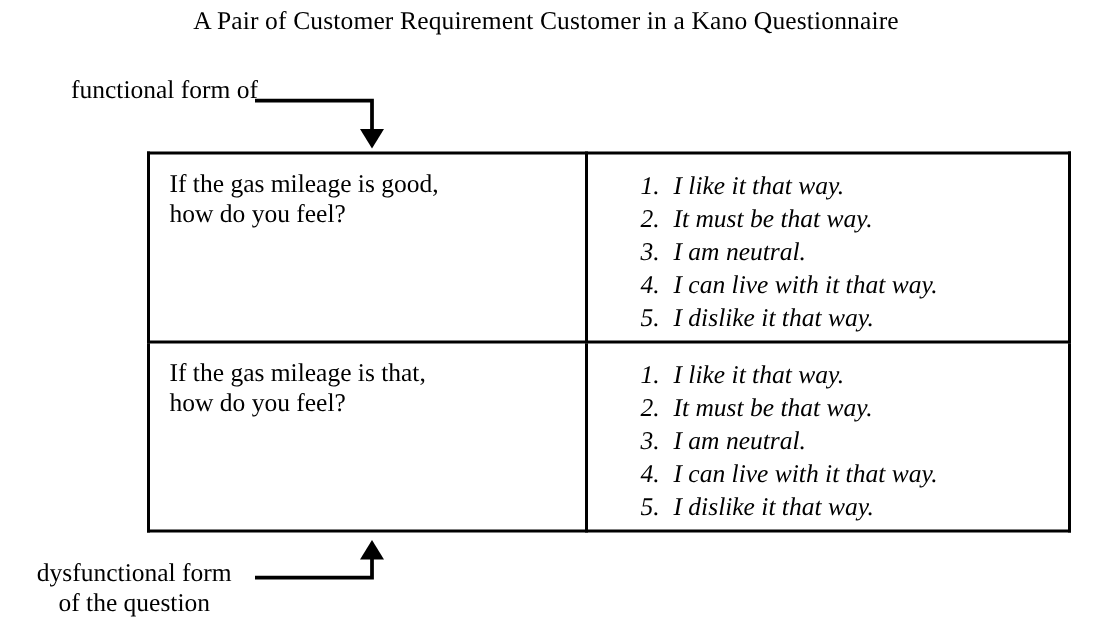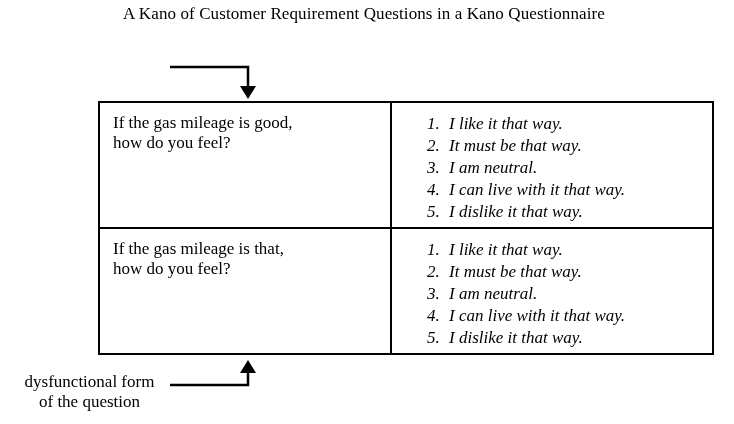--- a/index.html
+++ b/index.html
@@ -115,23 +115,24 @@
   .opt-num {
     display: inline-block;
     width: 22px;
   }
 </style>
 </head>
 <body>
 
 <div id="figure">
 
-  <div id="figure-title">A Kano of Customer Requirement Questions in a Kano Questionnaire</div>
+  <div id="figure-title">A Pair of Customer Requirement Customer in a Kano Questionnaire</div>
 
   <div id="functional-label" class="side-label">
+    <span class="line1">functional form of</span>
   </div>
 
   <div id="dysfunctional-label" class="side-label">
     <span class="line1">dysfunctional form</span>
     <span class="line2">of the question</span>
   </div>
 
   <svg id="connector-top" viewBox="0 0 734 424">
     <path d="M 170 67 L 248 67 L 248 88" stroke="#000000" stroke-width="2.5" fill="none"></path>
     <path d="M 240 86 L 256 86 L 248 99 Z" fill="#000000"></path>

